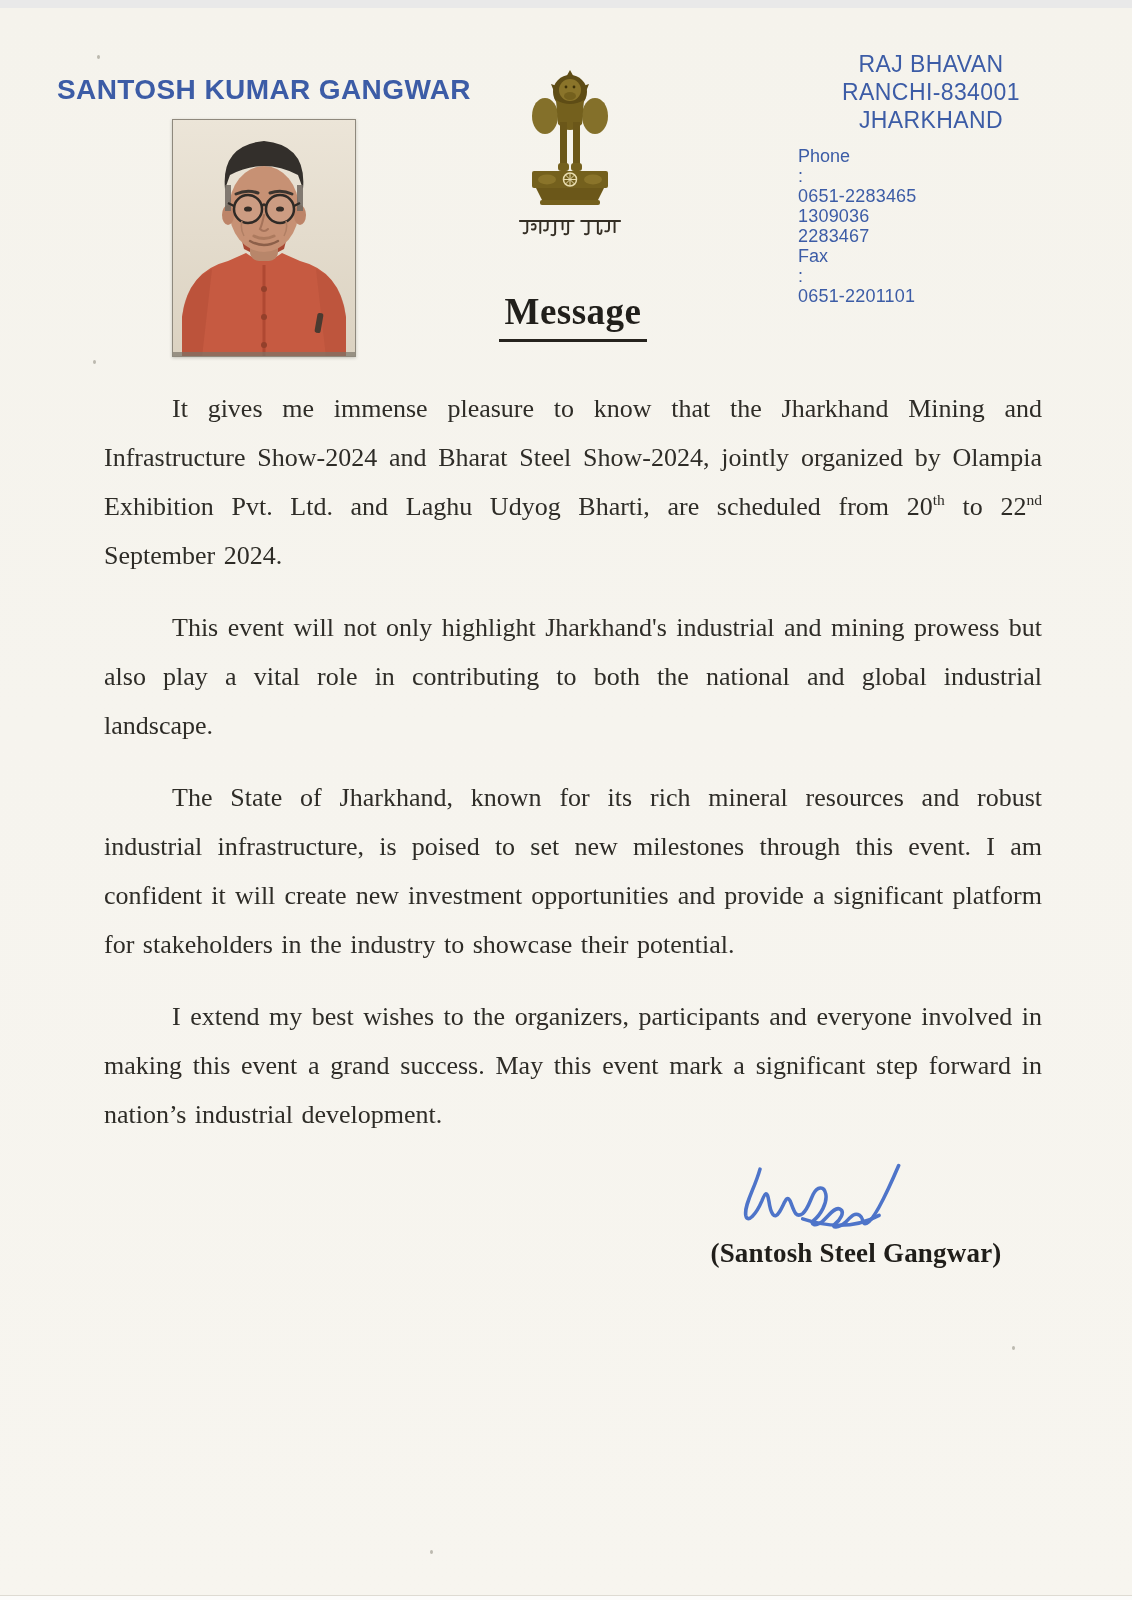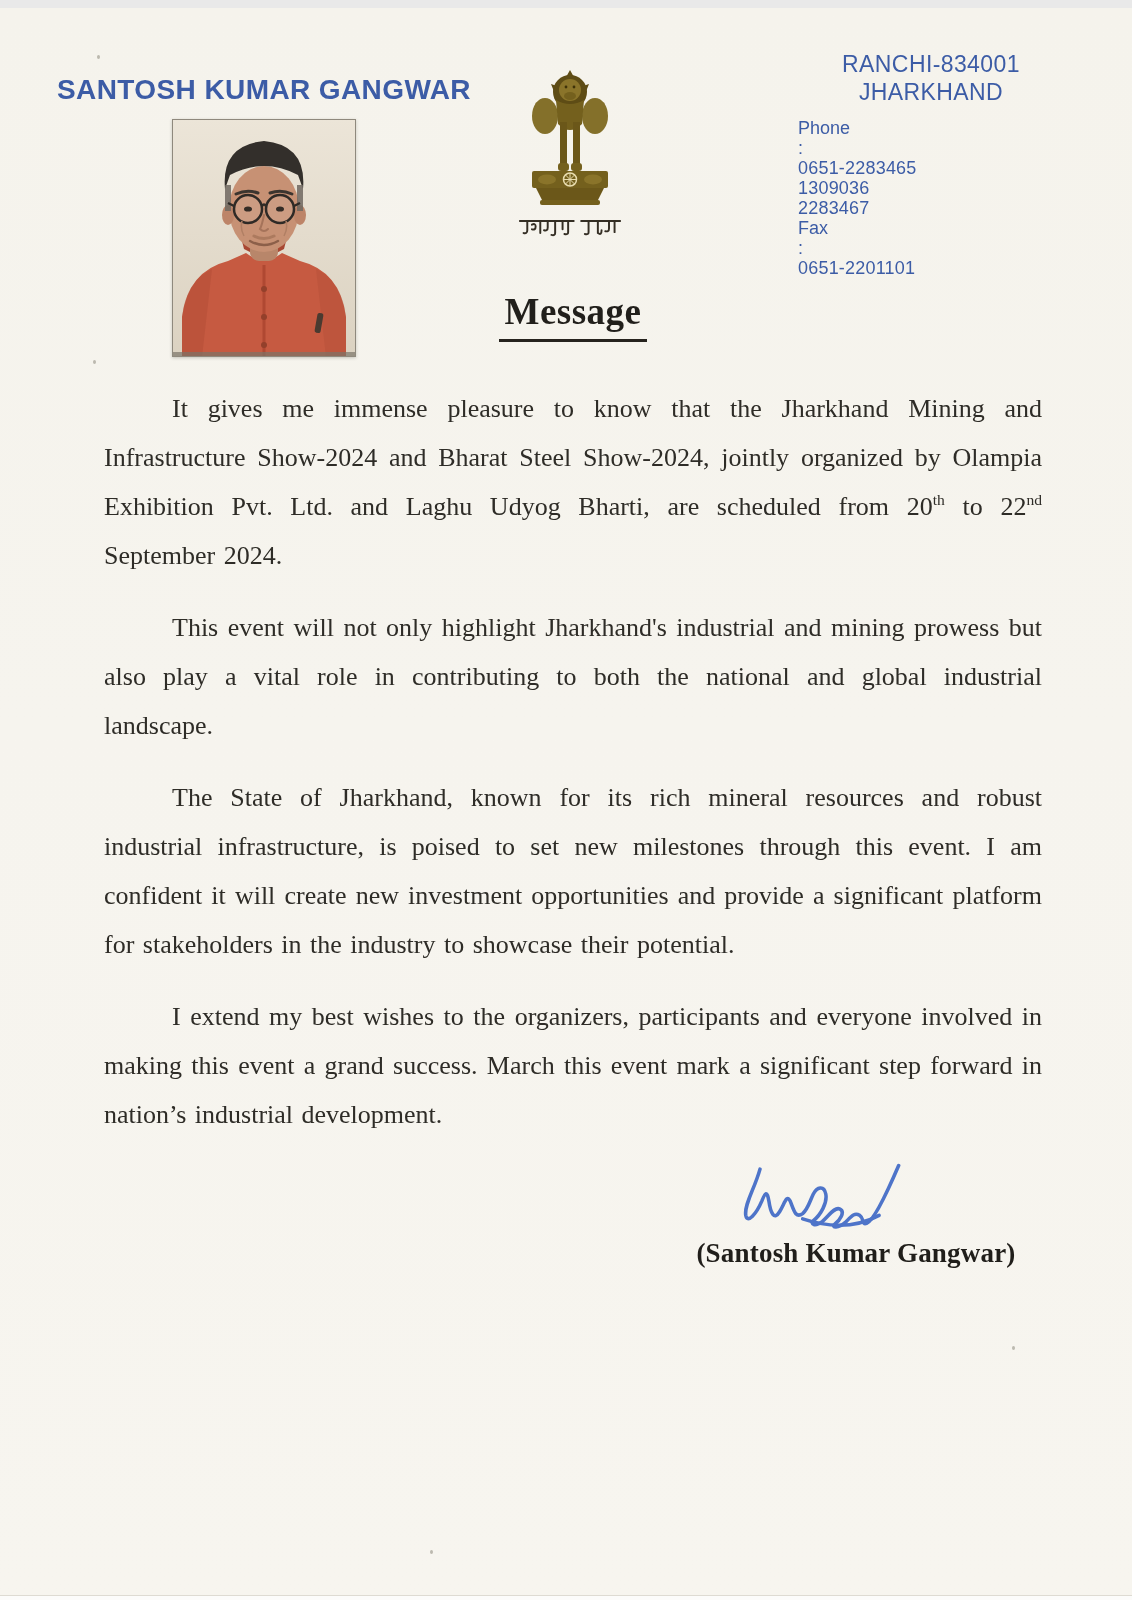--- a/index.html
+++ b/index.html
@@ -157,20 +157,21 @@
         <path d="M76,4 V16 Q76,19 72,18"></path>
         <path d="M86,4 V17 Q90,20 90,14"></path>
         <path d="M98,4 V12 Q98,16 94,15"></path>
         <path d="M104,4 V16"></path>
       </g>
     </svg>
   </div>
 
   <div class="address-block">
     <div class="addr-lines">
+      <div>RAJ BHAVAN</div>
       <div>RANCHI-834001</div>
       <div>JHARKHAND</div>
     </div>
     <div class="contact">
       <div class="contact-row">
         <span class="c-label">Phone</span>
         <span class="c-colon">:</span>
         <span class="c-num">0651-2283465</span>
       </div>
       <div class="contact-row">
@@ -195,30 +196,30 @@
     <div class="title-wrap">
       <span class="doc-title">Message</span>
     </div>
 
     <p class="para"><span>It gives me immense pleasure to know that the Jharkhand Mining and Infrastructure Show-2024 and Bharat Steel Show-2024, jointly organized by Olampia Exhibition Pvt. Ltd. and Laghu Udyog Bharti, are scheduled from 20</span><sup>th</sup><span> to 22</span><sup>nd</sup><span> September 2024.</span></p>
 
     <p class="para">This event will not only highlight Jharkhand's industrial and mining prowess but also play a vital role in contributing to both the national and global industrial landscape.</p>
 
     <p class="para">The State of Jharkhand, known for its rich mineral resources and robust industrial infrastructure, is poised to set new milestones through this event. I am confident it will create new investment opportunities and provide a significant platform for stakeholders in the industry to showcase their potential.</p>
 
-    <p class="para">I extend my best wishes to the organizers, participants and everyone involved in making this event a grand success. March this event mark a significant step forward in nation’s industrial development.</p>
+    <p class="para">I extend my best wishes to the organizers, participants and everyone involved in making this event a grand success. May this event mark a significant step forward in nation’s industrial development.</p>
 
     <div class="signature-block">
       <svg class="signature-svg" width="222" height="80" viewBox="0 0 230 90">
         <g stroke="var(--signature-ink,#4e74c9)" stroke-width="4" fill="none" stroke-linecap="round" stroke-linejoin="round">
           <path d="M52,8 C46,30 34,48 36,60 C38,70 48,58 54,44 C58,34 60,32 62,44 C64,58 68,66 74,56 C80,46 82,36 86,44 C90,54 92,64 100,58 C106,53 108,44 112,36 C116,28 124,26 126,36 C128,46 120,60 112,66 C108,70 114,73 122,67 C130,60 136,50 142,53 C148,56 142,66 136,70 C132,74 140,75 148,68 C154,62 158,56 164,60 C170,64 166,71 172,69 C180,66 196,32 208,4"></path>
           <path d="M100,64 C130,74 160,74 186,60"></path>
         </g>
       </svg>
-      <div class="signatory">(Santosh Kumar Gangwar)</div>
+      <div class="signatory">(Santosh Steel Gangwar)</div>
     </div>
   </main>
 
   <span class="speck" style="left:97px;top:47px"></span>
   <span class="speck" style="left:93px;top:352px"></span>
   <span class="speck" style="left:1012px;top:1338px"></span>
   <span class="speck" style="left:430px;top:1542px"></span>
   <div class="scan-bottom"></div>
 </div>
 

